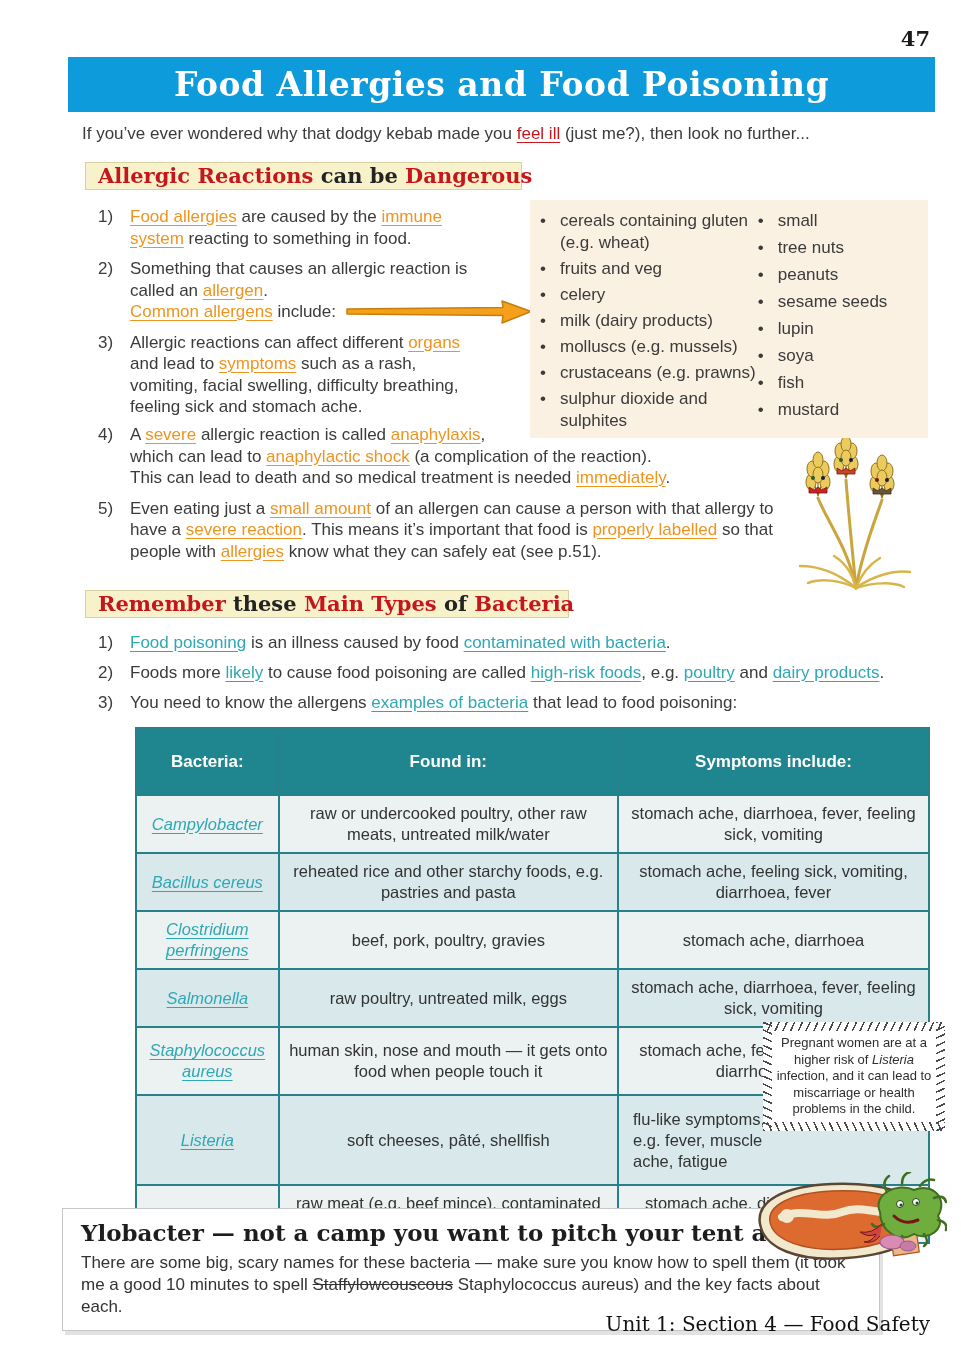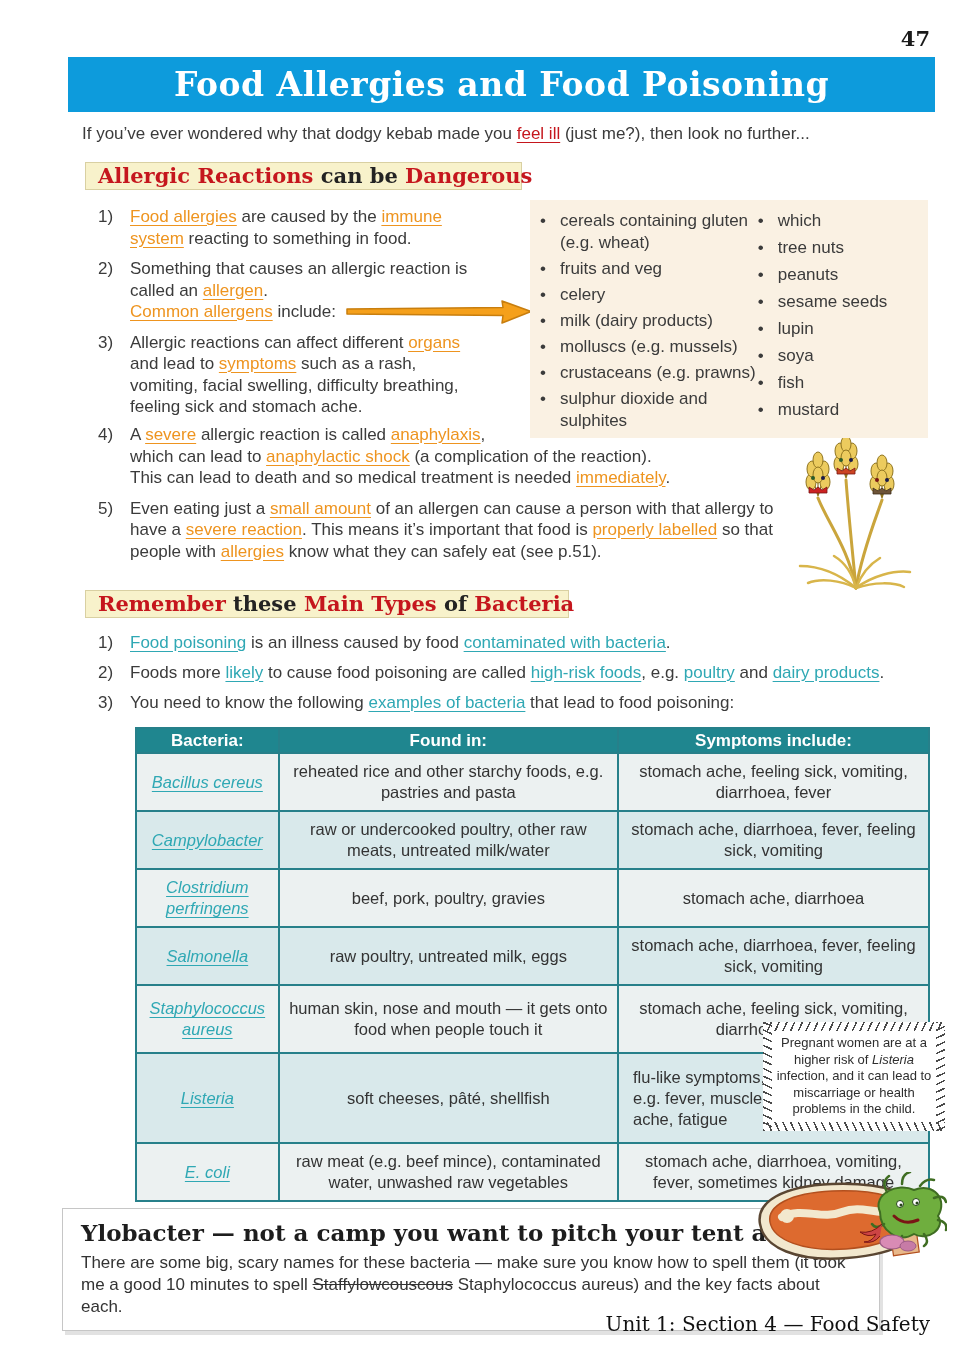--- a/index.html
+++ b/index.html
@@ -59,21 +59,21 @@
   #arrow{position:absolute;left:345px;top:300px;width:188px;height:24px;}
 
   
   #wheat{position:absolute;left:778px;top:438px;width:155px;height:155px;}
 
   
   #btable{position:absolute;left:135px;top:727px;width:795px;border-collapse:collapse;
     font-size:16.5px;line-height:21px;}
   #btable th,#btable td{border:2px solid #27808a;text-align:center;vertical-align:middle;
     padding:7px 8px;}
-  #btable th{background:#1f868f;color:#ffffff;font-size:17px;font-weight:bold;padding:1px 8px;}
+  #btable th{background:#1f868f;color:#ffffff;font-size:17px;font-weight:bold;padding:22px 8px;}
   #btable td{color:#333;}
   #btable tbody tr:nth-child(odd) td{background:#ecf1f1;}
   #btable tbody tr:nth-child(even) td{background:#d9e9eb;}
   #btable td.bact-name{color:#2fa8b4;font-style:italic;text-decoration:underline;
     text-underline-offset:3px;width:125px;}
   #btable col.c1{width:135px;} #btable col.c2{width:347px;} #btable col.c3{width:313px;}
   #btable tbody tr:nth-child(6) td:nth-child(3){padding-right:158px;text-align:left;padding-left:14px;height:74px;}
   #btable tbody tr:nth-child(5) td{height:52px;}
 
   
@@ -161,21 +161,21 @@
           <span>crustaceans (e.g. prawns)</span>
         </li>
         <li>
           <span class="bullet">•</span>
           <span>sulphur dioxide and sulphites</span>
         </li>
       </ul>
     <ul class="col-right">
         <li>
           <span class="bullet">•</span>
-          <span>which</span>
+          <span>small</span>
         </li>
         <li>
           <span class="bullet">•</span>
           <span>tree nuts</span>
         </li>
         <li>
           <span class="bullet">•</span>
           <span>peanuts</span>
         </li>
         <li>
@@ -274,47 +274,47 @@
       <div class="list-item">
         <span class="num">1)</span>
         <div class="txt"><span class="seg-t">Food poisoning</span><span> is an illness caused by food </span><span class="seg-t">contaminated with bacteria</span><span>.</span></div>
       </div>
       <div class="list-item">
         <span class="num">2)</span>
         <div class="txt"><span>Foods more </span><span class="seg-t">likely</span><span> to cause food poisoning are called </span><span class="seg-t">high-risk foods</span><span>, e.g. </span><span class="seg-t">poultry</span><span> and </span><span class="seg-t">dairy products</span><span>.</span></div>
       </div>
       <div class="list-item">
         <span class="num">3)</span>
-        <div class="txt"><span>You need to know the following </span><span class="seg-t">examples of bacteria</span><span> that lead to food poisoning:</span></div>
+        <div class="txt"><span>You need to know the allergens </span><span class="seg-t">examples of bacteria</span><span> that lead to food poisoning:</span></div>
       </div>
     </div>
 
   <table id="btable">
     <colgroup>
         <col class="c1">
         <col class="c2">
         <col class="c3">
       </colgroup>
     <thead>
       <tr>
         <th>Bacteria:</th>
         <th>Found in:</th>
         <th>Symptoms include:</th>
       </tr>
     </thead>
     <tbody>
         <tr>
+          <td class="bact-name">Campylobacter</td>
+          <td>raw or undercooked poultry, other raw meats, untreated milk/water</td>
+          <td>stomach ache, diarrhoea, fever, feeling sick, vomiting</td>
+        </tr>
+        <tr>
           <td class="bact-name">Bacillus cereus</td>
           <td>reheated rice and other starchy foods, e.g. pastries and pasta</td>
           <td>stomach ache, feeling sick, vomiting, diarrhoea, fever</td>
-        </tr>
-        <tr>
-          <td class="bact-name">Campylobacter</td>
-          <td>raw or undercooked poultry, other raw meats, untreated milk/water</td>
-          <td>stomach ache, diarrhoea, fever, feeling sick, vomiting</td>
         </tr>
         <tr>
           <td class="bact-name">Clostridium perfringens</td>
           <td>beef, pork, poultry, gravies</td>
           <td>stomach ache, diarrhoea</td>
         </tr>
         <tr>
           <td class="bact-name">Salmonella</td>
           <td>raw poultry, untreated milk, eggs</td>
           <td>stomach ache, diarrhoea, fever, feeling sick, vomiting</td>

